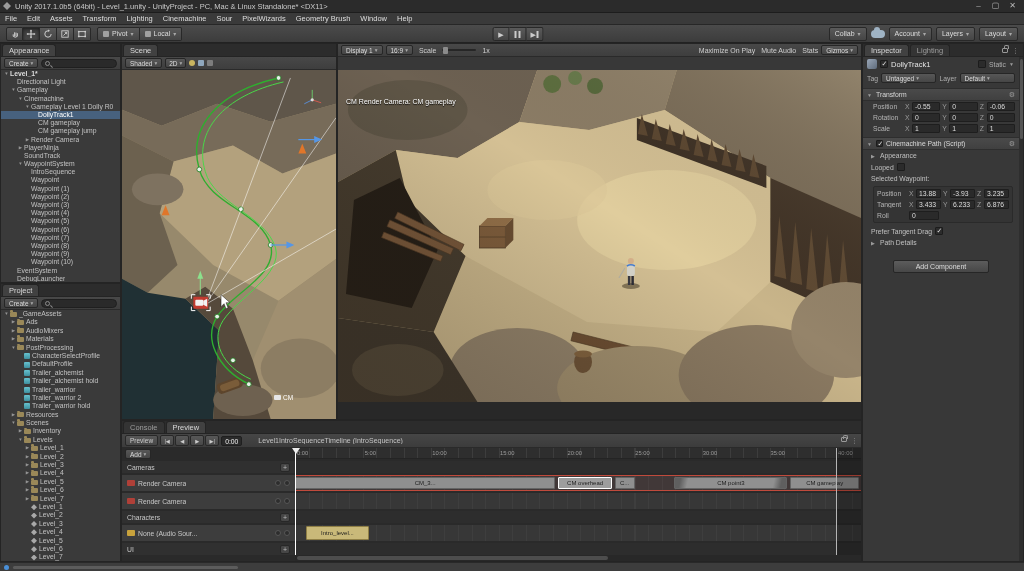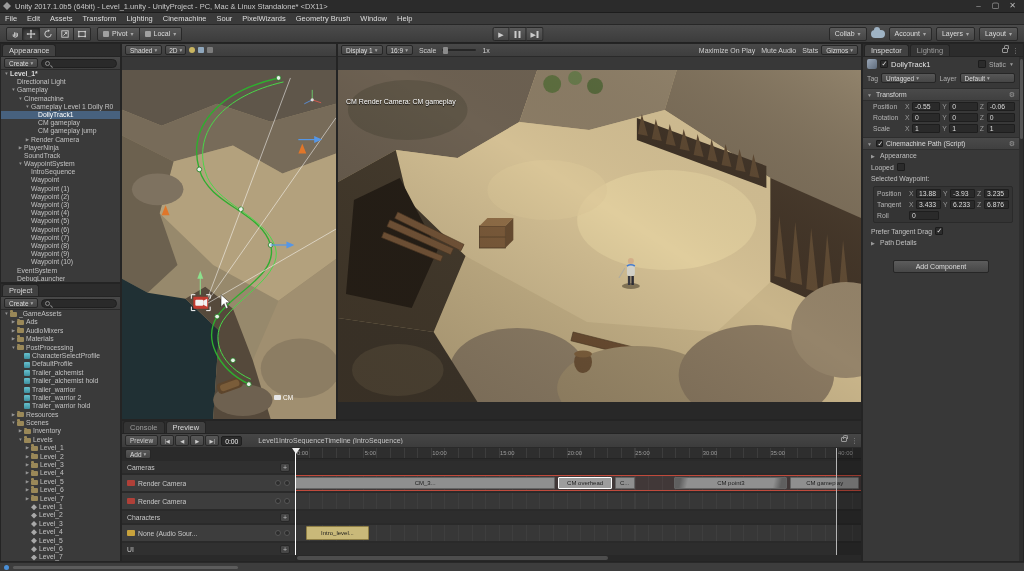--- a/index.html
+++ b/index.html
@@ -595,20 +595,25 @@
         </div>
         <div class="trow" style="padding-left: 23px;">
           <span class="arr"></span>
           <span class="picon i-scene"></span>
           <span class="lbl">Level_7</span>
         </div>
       </div>
   </div>
 
   <div class="panel" id="scene-panel" style="left:121px;top:43px;width:216px;height:377px;">
+    <div class="tabstrip">
+      <span class="tab on">
+          <span>Scene</span>
+        </span>
+    </div>
     <div class="ptoolbar">
       <span class="mini-dd">
           <span>Shaded</span>
         </span>
       <span class="mini-dd" style="padding:0 3px;">
           <span>2D</span>
         </span>
       <span class="mini-ic" style="background:#c9b560;border-radius:50%;"></span>
       <span class="mini-ic" style="background:#8fa7bd;"></span>
       <span class="mini-ic" style="background:#7d7d7d;"></span>

